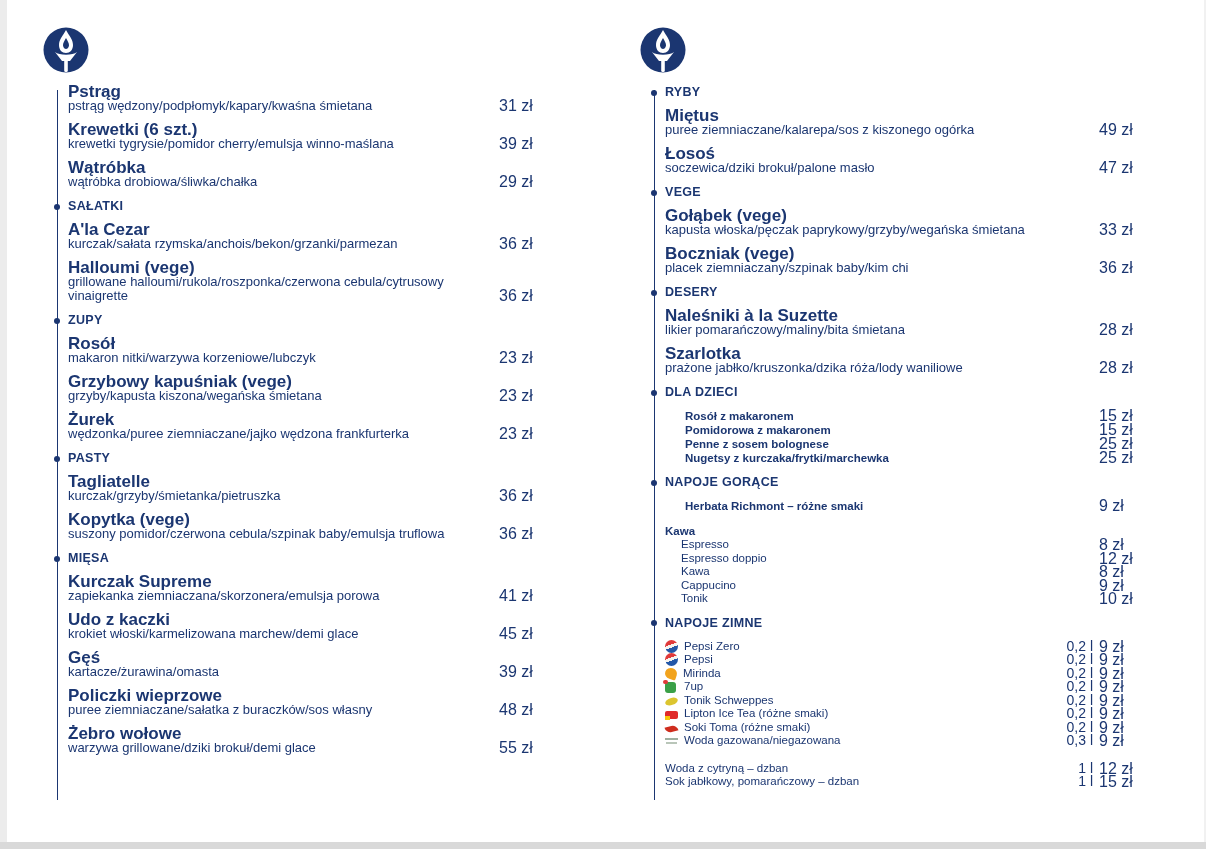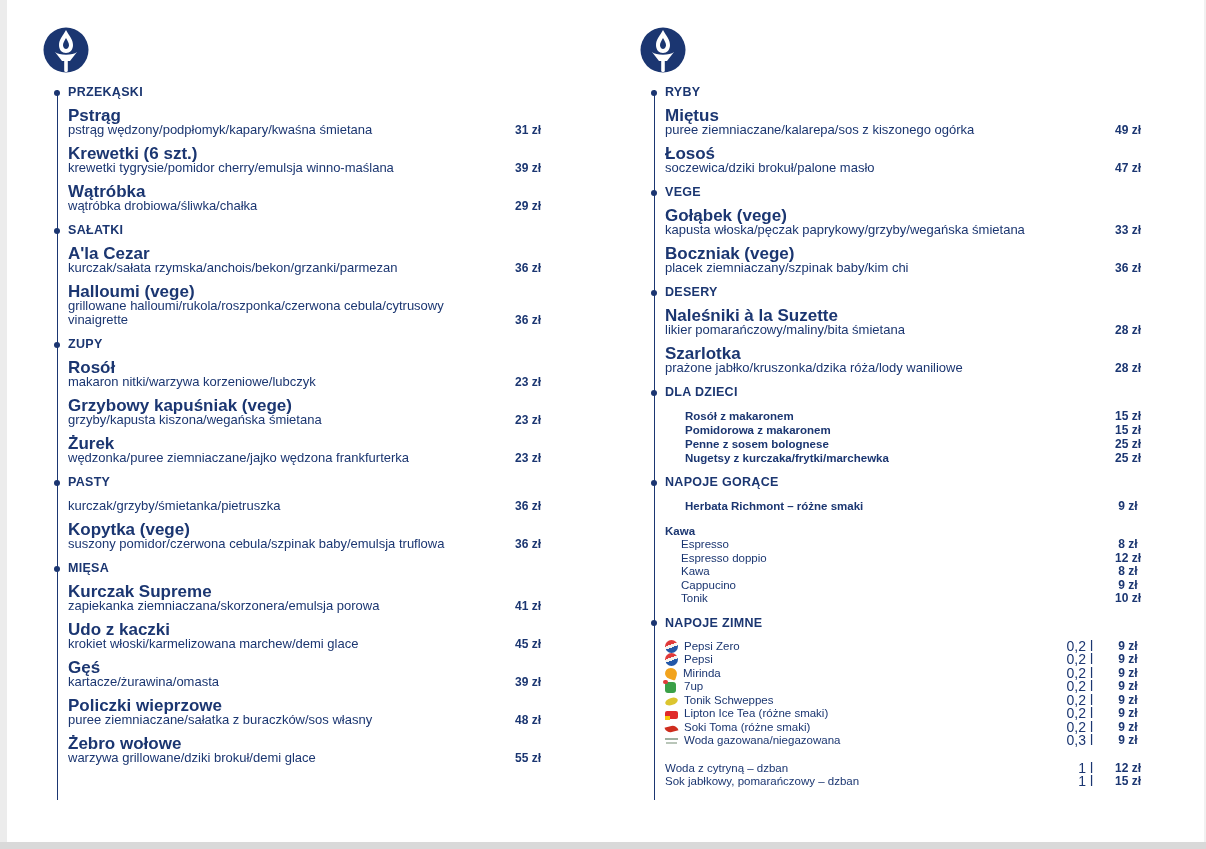--- a/index.html
+++ b/index.html
@@ -26,21 +26,21 @@
   .section-head{position:relative;margin:0 0 9px 0;}
   .dot{position:absolute;left:-14px;top:4.5px;width:6px;height:6px;border-radius:50%;background:var(--navy);}
   .section-title{margin:0;font-size:12.5px;line-height:15px;font-weight:700;letter-spacing:.3px;}
 
   .dish{display:flex;align-items:flex-end;margin-bottom:10px;}
   .dish:last-child{margin-bottom:0;}
   .dish-main{flex:1;min-width:0;}
   .dish-name{font-size:17px;line-height:14px;font-weight:700;}
   .dish-desc{font-size:13px;line-height:14px;font-weight:400;}
 
-  .price{width:58px;text-align:center;font-size:12px;line-height:14px;font-weight:700;flex:0 0 auto;}
+  .price{width:58px;text-align:left;font-size:16px;line-height:14px;font-weight:400;flex:0 0 auto;}
 
   .line-item{display:flex;align-items:center;margin-left:20px;}
   .line-item .line-name{flex:1;font-size:11.5px;line-height:14px;font-weight:700;}
   .line-item.spaced{margin-bottom:11px;}
 
   .group-name{font-size:11.5px;line-height:14px;font-weight:700;}
   .sub-item{display:flex;align-items:center;}
   .sub-item .sub-name{flex:1;padding-left:16px;font-size:11.5px;line-height:13.5px;font-weight:400;}
   .sub-item .price{line-height:13.5px;}
 
@@ -75,24 +75,20 @@
   <svg class="logo" viewBox="0 0 52 52" width="52" height="52" xmlns="http://www.w3.org/2000/svg">
     <circle cx="26" cy="25" r="22.5" fill="#1b3671"></circle>
     <path fill="#ffffff" d="M26 5 C23 11 19 14 19 20 C19 25 22 28 26 28 C30 28 33 25 33 20 C33 14 29 11 26 5 Z"></path>
     <path fill="#1b3671" d="M26 13 C24.5 16 22.8 18 23 20.5 C23.2 23 25 24 26 24 C27 24 28.8 23 29 20.5 C29.2 18 27.5 16 26 13 Z"></path>
     <path fill="#ffffff" d="M15 27 C19 30.5 33 30.5 37 27 L30 36 L22 36 Z"></path>
     <rect x="24.2" y="34" width="3.6" height="13" rx="1.5" fill="#ffffff"></rect>
   </svg>
   <div class="sections">
     <div class="rule"></div>
   <section class="section">
-        <div class="section-head">
-          <span class="dot"></span>
-          <h2 class="section-title">PRZEKĄSKI</h2>
-        </div>
         <div class="dish">
           <div class="dish-main">
             <div class="dish-name">Pstrąg</div>
             <div class="dish-desc">pstrąg wędzony/podpłomyk/kapary/kwaśna śmietana</div>
           </div>
           <div class="price">31 zł</div>
         </div>
         <div class="dish">
           <div class="dish-main">
             <div class="dish-name">Krewetki (6 szt.)</div>
@@ -155,20 +151,21 @@
           <div class="price">23 zł</div>
         </div>
       </section>
       <section class="section">
         <div class="section-head">
           <span class="dot"></span>
           <h2 class="section-title">PASTY</h2>
         </div>
         <div class="dish">
           <div class="dish-main">
+            <div class="dish-name">Tagliatelle</div>
             <div class="dish-desc">kurczak/grzyby/śmietanka/pietruszka</div>
           </div>
           <div class="price">36 zł</div>
         </div>
         <div class="dish">
           <div class="dish-main">
             <div class="dish-name">Kopytka (vege)</div>
             <div class="dish-desc">suszony pomidor/czerwona cebula/szpinak baby/emulsja truflowa</div>
           </div>
           <div class="price">36 zł</div>

